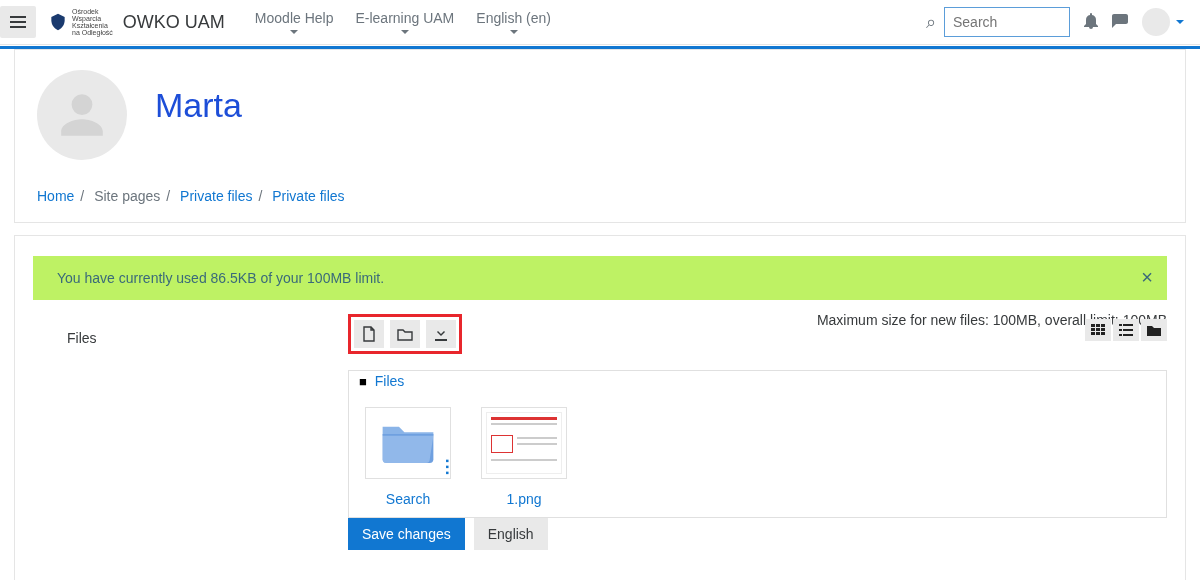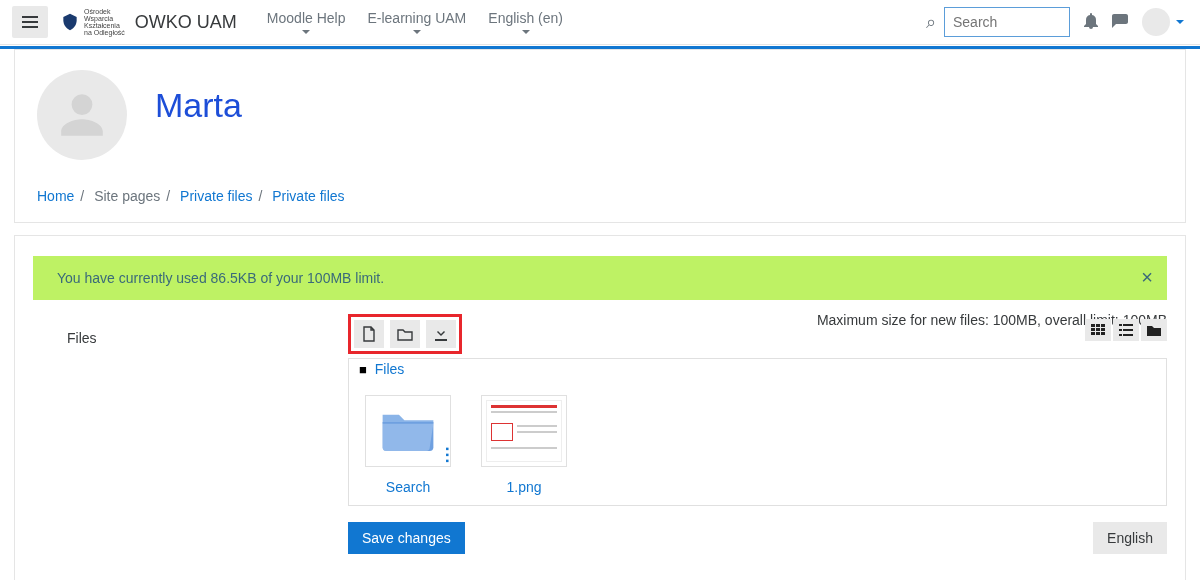--- a/index.html
+++ b/index.html
@@ -1,18 +1,18 @@
 <!DOCTYPE html>
 <html><head>
 <meta charset="utf-8">
 <style>
   * { box-sizing: border-box; margin: 0; padding: 0; }
   body { font-family: "Segoe UI", -apple-system, Helvetica, Arial, sans-serif; font-size: 14px; color: #373a3c; background: #fff; width: 1200px; }
   
-  .navbar { display: flex; align-items: center; height: 45px; padding: 0 16px 0 12px; border-bottom: 1px solid #e5e5e5; }
+  .navbar { display: flex; align-items: center; height: 45px; padding: 0 16px 0 0; border-bottom: 1px solid #e5e5e5; }
   .hamburger { width: 36px; height: 32px; background: #e9e9e9; display: flex; align-items: center; justify-content: center; border-radius: 2px; cursor: pointer; }
   .logo-block { display: flex; align-items: center; gap: 4px; margin-left: 12px; }
   .logo-svg { width: 20px; height: 22px; }
   .logo-lines { font-size: 7px; line-height: 7px; color: #444; }
   .brand { font-size: 18px; color: #373a3c; margin-left: 10px; font-weight: 400; }
   .nav-links { display: flex; gap: 2px; margin-left: 20px; }
   .nav-link { color: #6c757d; padding: 6px 10px; font-size: 14px; display: flex; align-items: center; gap: 4px; cursor: pointer; flex-direction: column; }
   .caret-down { width: 0; height: 0; border-left: 4px solid transparent; border-right: 4px solid transparent; border-top: 4px solid #6c757d; }
   .nav-right { margin-left: auto; display: flex; align-items: center; gap: 14px; }
   .search-wrap { display: flex; align-items: center; gap: 8px; }
@@ -39,33 +39,33 @@
   .limits-row { text-align: right; font-size: 14px; color: #373a3c; margin-top: 12px; }
   .files-row { display: flex; margin-top: -14px;}
   .files-label { width: 315px; padding-top: 16px; font-size: 14px; padding-left: 34px;}
   .filemanager { flex: 1; }
   .toolbar-row { display: flex; align-items: flex-start; }
   .red-box { border: 3px solid #e8262c; padding: 3px; display: inline-flex; gap: 6px; }
   .tbtn { width: 30px; height: 28px; background: #e9e9e9; display: flex; align-items: center; justify-content: center; cursor: pointer; }
   .view-toggle { margin-left: auto; display: flex; gap: 2px; padding-top:5px;}
   .vbtn { width: 26px; height: 22px; background: #e9e9e9; display: flex; align-items: center; justify-content: center; cursor: pointer; }
   .view-toggle .active { color:#000;}
-  .fm-box { border: 1px solid #e0e0e0; margin-top: 4px; }
+  .fm-box { border: 1px solid #e0e0e0; margin-top: 16px; }
   .fm-crumb { padding: 2px 10px; font-size: 14px; }
   .fm-crumb .folder-icon { color: #000; font-size: 13px; margin-right: 4px; }
   .fm-crumb a { color: #1177d1; text-decoration: none; }
   .fm-body { padding: 16px 16px 10px; display: flex; gap: 30px; }
   .fitem { width: 86px; text-align: center; cursor: pointer; }
   .thumb { width: 86px; height: 72px; border: 1px solid #e0e0e0; background: #fff; display: flex; align-items: center; justify-content: center; position: relative; }
   .folder-thumb svg { width: 58px; height: 48px; }
   .menu-dots { position: absolute; right: 2px; bottom: 2px; color: #1177d1; font-size: 10px; line-height: 6px; letter-spacing: -1px;}
   .doc-thumb { padding: 4px; }
   .doc-thumb .doc-inner { width: 100%; height: 100%; background: #fff; border: 1px solid #eee; position:relative;}
   .fitem-label { color: #1177d1; font-size: 14px; margin-top: 12px; display:block;}
-  .actions { margin-top: 16px; display: flex; gap: 20px; justify-content: space-between; }
+  .actions { margin-top: 0; display: flex; gap: 9px; }
   .btn { padding: 8px 14px; font-size: 14px; border: none; cursor: pointer; }
   .btn-primary { background: #1177d1; color: #fff; }
   .btn-secondary { background: #e9e9e9; color: #373a3c; }
   
   .icon-search::before{content:"⌕"; font-size:18px; color:#6c757d;}
 </style>
 </head>
 <body>
 
 <div class="navbar">

